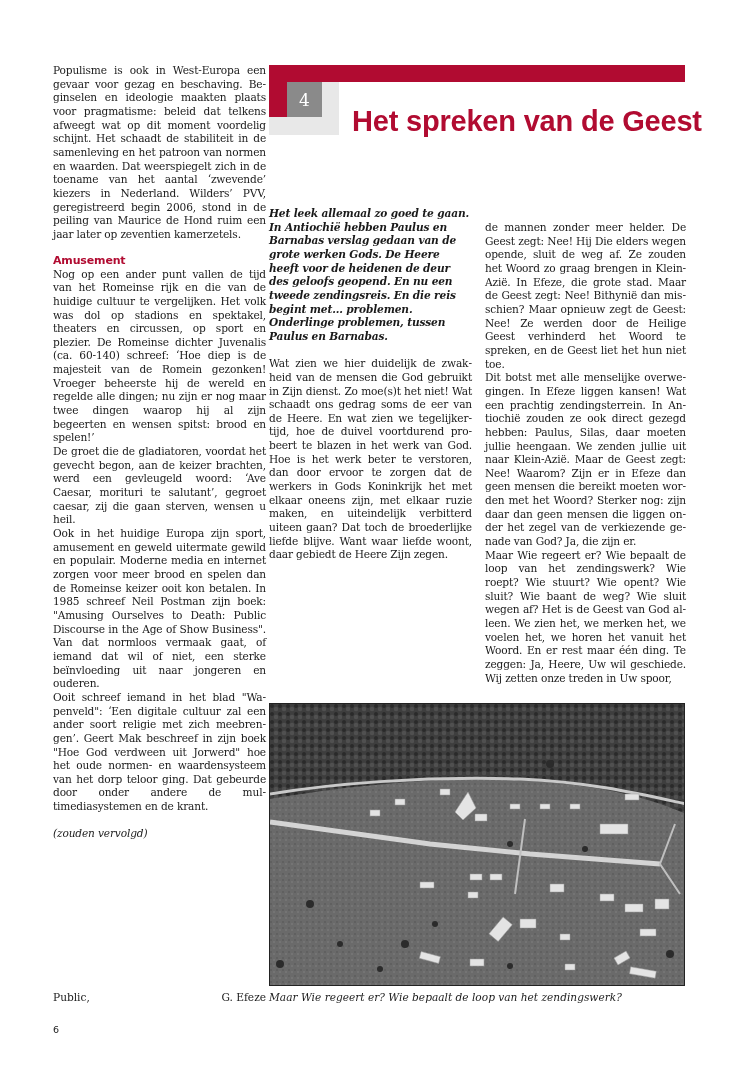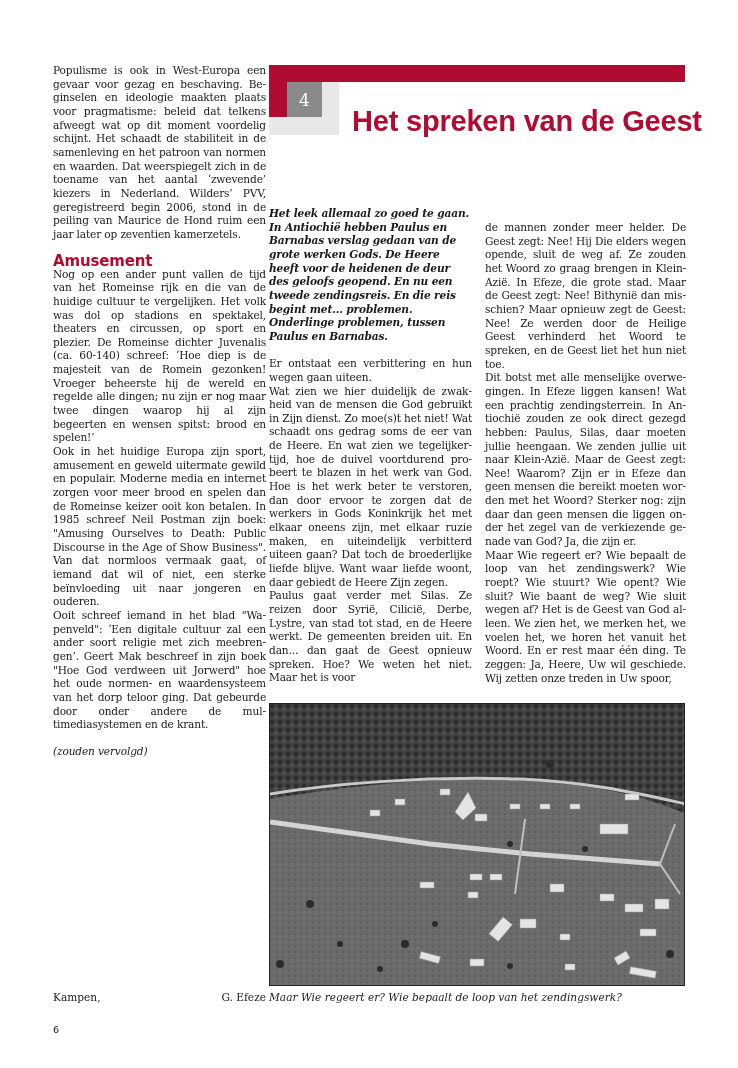--- a/index.html
+++ b/index.html
@@ -5,21 +5,21 @@
   html, body { margin: 0; padding: 0; background: #ffffff; }
   body { width: 738px; height: 1068px; position: relative; overflow: hidden;
          font-family: "DejaVu Serif", "Liberation Serif", serif; color: #1a1a1a; }
   .col { position: absolute; font-size: 10.6px; line-height: 13.65px; text-align: justify;
          hyphens: manual; letter-spacing: -0.15px; }
   .col p { margin: 0; }
   #left-col { left: 53px; top: 64px; width: 213px; }
   #mid-col  { left: 269px; top: 207px; width: 203px; }
   #right-col{ left: 485px; top: 221px; width: 201px; }
   .subhead { font-family: "DejaVu Sans", "Liberation Sans", sans-serif; font-weight: bold;
-             color: #b10b31; font-size: 15px; margin-top: 12px !important; line-height: 14px; }
+             color: #b10b31; font-size: 11px; margin-top: 12px !important; line-height: 14px; }
   .intro { font-style: italic; font-weight: bold; text-align: left; margin-bottom: 13.65px !important; }
   .cont { font-style: italic; margin-top: 13.65px !important; }
   .sign { position: absolute; top: 991px; left: 53px; width: 213px; font-size: 10.6px;
           display: flex; justify-content: space-between; }
   .pagenum { position: absolute; top: 1024px; left: 53px; font-size: 9.5px;
              font-family: "DejaVu Sans", "Liberation Sans", sans-serif; }
   
   .hdr-bar { position: absolute; left: 269px; top: 65px; width: 416px; height: 17px; background: #b10b31; }
   .hdr-vert { position: absolute; left: 269px; top: 65px; width: 18px; height: 52px; background: #b10b31; }
   .hdr-light { position: absolute; left: 269px; top: 82px; width: 70px; height: 53px; background: #e8e8e8; z-index: 0; }
@@ -34,41 +34,40 @@
            background: #5a5a5a; border: 1px solid #222; box-sizing: border-box; }
   .caption { position: absolute; left: 269px; top: 991px; font-style: italic; font-size: 10.6px; }
 </style>
 </head>
 <body>
 
 <div id="left-col" class="col">
   <p>Populisme is ook in West-Europa een gevaar voor gezag en beschaving. Be­ginselen en ideologie maakten plaats voor pragmatisme: beleid dat telkens afweegt wat op dit moment voordelig schijnt. Het schaadt de stabiliteit in de samenleving en het patroon van normen en waarden. Dat weerspie­gelt zich in de toename van het aantal ‘zwevende’ kiezers in Nederland. Wil­ders’ PVV, geregistreerd begin 2006, stond in de peiling van Maurice de Hond ruim een jaar later op zeventien kamerzetels.</p>
   <p class="subhead">Amusement</p>
   <p>Nog op een ander punt vallen de tijd van het Romeinse rijk en die van de huidige cultuur te vergelijken. Het volk was dol op stadions en spekta­kel, theaters en circussen, op sport en plezier. De Romeinse dichter Juvena­lis (ca. 60-140) schreef: ‘Hoe diep is de majesteit van de Romein gezon­ken! Vroeger beheerste hij de wereld en regelde alle dingen; nu zijn er nog maar twee dingen waarop hij al zijn begeerten en wensen spitst: brood en spelen!’</p>
+  <p>De groet die de gladiatoren, voor­dat het gevecht begon, aan de keizer brachten, werd een gevleugeld woord: ‘Ave Caesar, morituri te salutant’, ge­groet caesar, zij die gaan sterven, wen­sen u heil.</p>
   <p>Ook in het huidige Europa zijn sport, amusement en geweld uitermate ge­wild en populair. Moderne media en internet zorgen voor meer brood en spelen dan de Romeinse keizer ooit kon betalen. In 1985 schreef Neil Post­man zijn boek: "Amusing Ourselves to Death: Public Discourse in the Age of Show Business". Van dat normloos vermaak gaat, of iemand dat wil of niet, een sterke beïnvloeding uit naar jongeren en ouderen.</p>
   <p>Ooit schreef iemand in het blad "Wa­penveld": ‘Een digitale cultuur zal een ander soort religie met zich meebren­gen’. Geert Mak beschreef in zijn boek "Hoe God verdween uit Jorwerd" hoe het oude normen- en waardensys­teem van het dorp teloor ging. Dat gebeurde door onder andere de mul­timediasystemen en de krant.</p>
   <p class="cont">(zouden vervolgd)</p>
 </div>
 <div class="sign">
-  <span>Kampen,</span>
+  <span>Public,</span>
   <span>G. Efeze</span>
 </div>
 <div class="pagenum">6</div>
 
 <div class="hdr-bar"></div>
 <div class="hdr-light"></div>
 <div class="hdr-vert"></div>
 <div class="hdr-num">4</div>
 <div class="hdr-title">Het spreken van de Geest</div>
 
 <div id="mid-col" class="col">
   <p class="intro">Het leek allemaal zo goed te gaan. In Antiochië hebben Paulus en Barnabas verslag gedaan van de grote werken Gods. De Heere heeft voor de heidenen de deur des geloofs geopend. En nu een tweede zendings­reis. En die reis begint met... proble­men. Onderlinge problemen, tussen Paulus en Barnabas.</p>
-  <p>Er ontstaat een verbittering en hun wegen gaan uiteen.</p>
   <p>Wat zien we hier duidelijk de zwak­heid van de mensen die God gebruikt in Zijn dienst. Zo moe(s)t het niet! Wat schaadt ons gedrag soms de eer van de Heere. En wat zien we tegelijker­tijd, hoe de duivel voortdurend pro­beert te blazen in het werk van God. Hoe is het werk beter te verstoren, dan door ervoor te zorgen dat de werkers in Gods Koninkrijk het met elkaar on­eens zijn, met elkaar ruzie maken, en uiteindelijk verbitterd uiteen gaan? Dat toch de broederlijke liefde blijve. Want waar liefde woont, daar gebiedt de Heere Zijn zegen.</p>
-  <p>Paulus gaat verder met Silas. Ze reizen door Syrië, Cilicië, Derbe, Lystre, van stad tot stad, en de Heere werkt. De gemeenten breiden uit. En dan... dan gaat de Geest opnieuw spreken. Hoe? We weten het niet. Maar het is voor</p>
 </div>
 
 <div id="right-col" class="col">
   <p>de mannen zonder meer helder. De Geest zegt: Nee! Hij Die elders wegen opende, sluit de weg af. Ze zouden het Woord zo graag brengen in Klein-Azië. In Efeze, die grote stad. Maar de Geest zegt: Nee! Bithynië dan mis­schien? Maar opnieuw zegt de Geest: Nee! Ze werden door de Heilige Geest verhinderd het Woord te spreken, en de Geest liet het hun niet toe.</p>
   <p>Dit botst met alle menselijke overwe­gingen. In Efeze liggen kansen! Wat een prachtig zendingsterrein. In An­tiochië zouden ze ook direct gezegd hebben: Paulus, Silas, daar moeten jullie heengaan. We zenden jullie uit naar Klein-Azië. Maar de Geest zegt: Nee! Waarom? Zijn er in Efeze dan geen mensen die bereikt moeten wor­den met het Woord? Sterker nog: zijn daar dan geen mensen die liggen on­der het zegel van de verkiezende ge­nade van God? Ja, die zijn er.</p>
   <p>Maar Wie regeert er? Wie bepaalt de loop van het zendingswerk? Wie roept? Wie stuurt? Wie opent? Wie sluit? Wie baant de weg? Wie sluit wegen af? Het is de Geest van God al­leen. We zien het, we merken het, we voelen het, we horen het vanuit het Woord. En er rest maar één ding. Te zeggen: Ja, Heere, Uw wil geschiede. Wij zetten onze treden in Uw spoor,</p>
 </div>
 
 <div class="photo">
   <svg width="416" height="283" viewBox="0 0 416 283">

